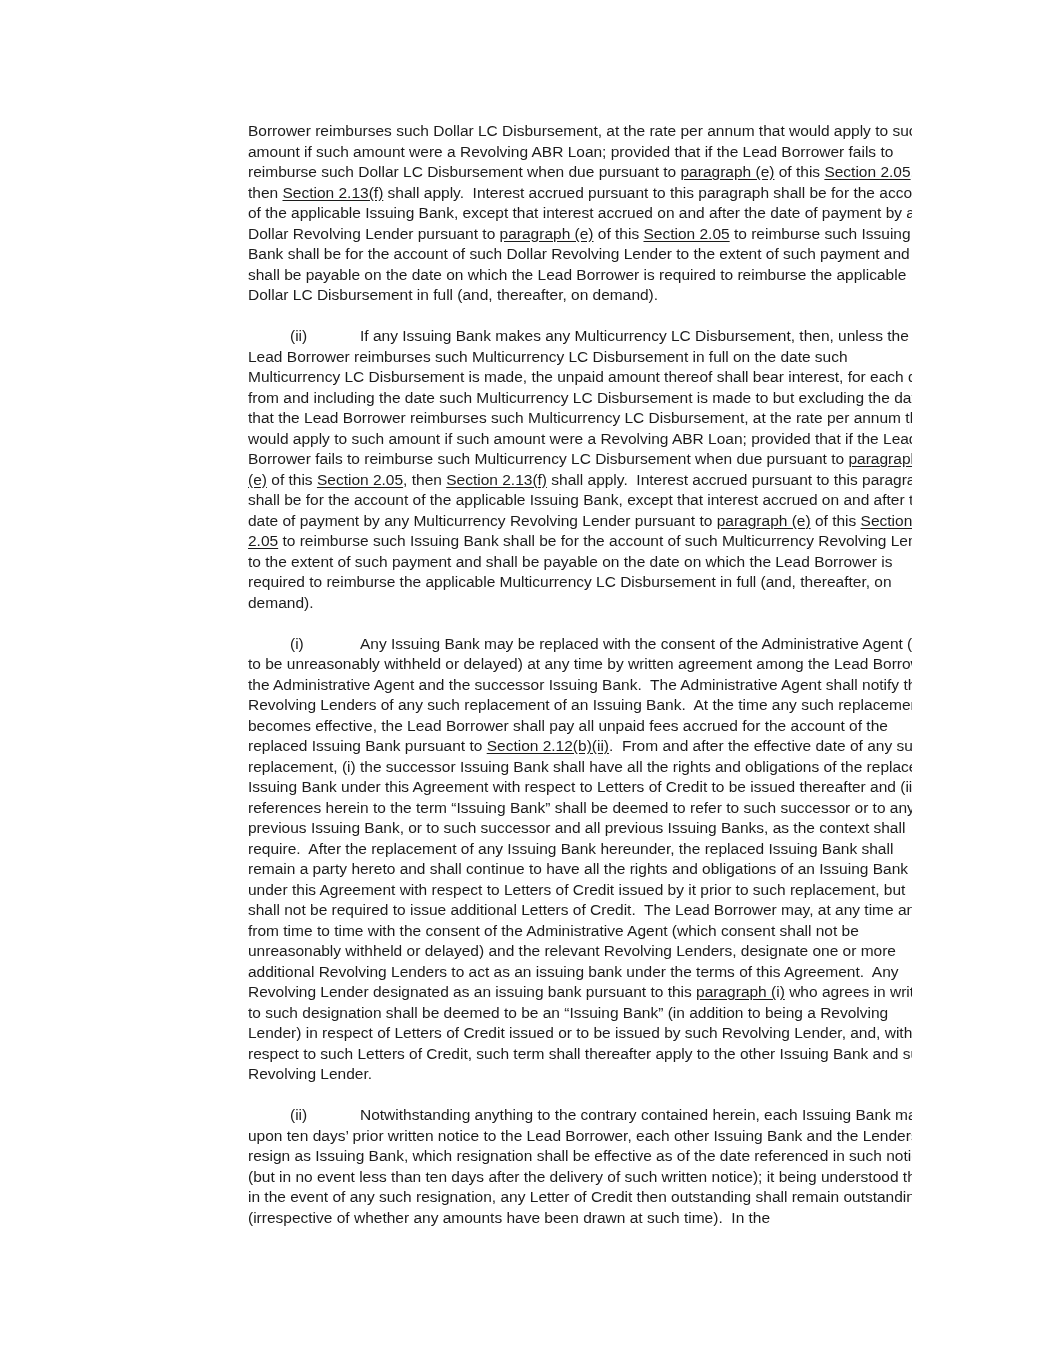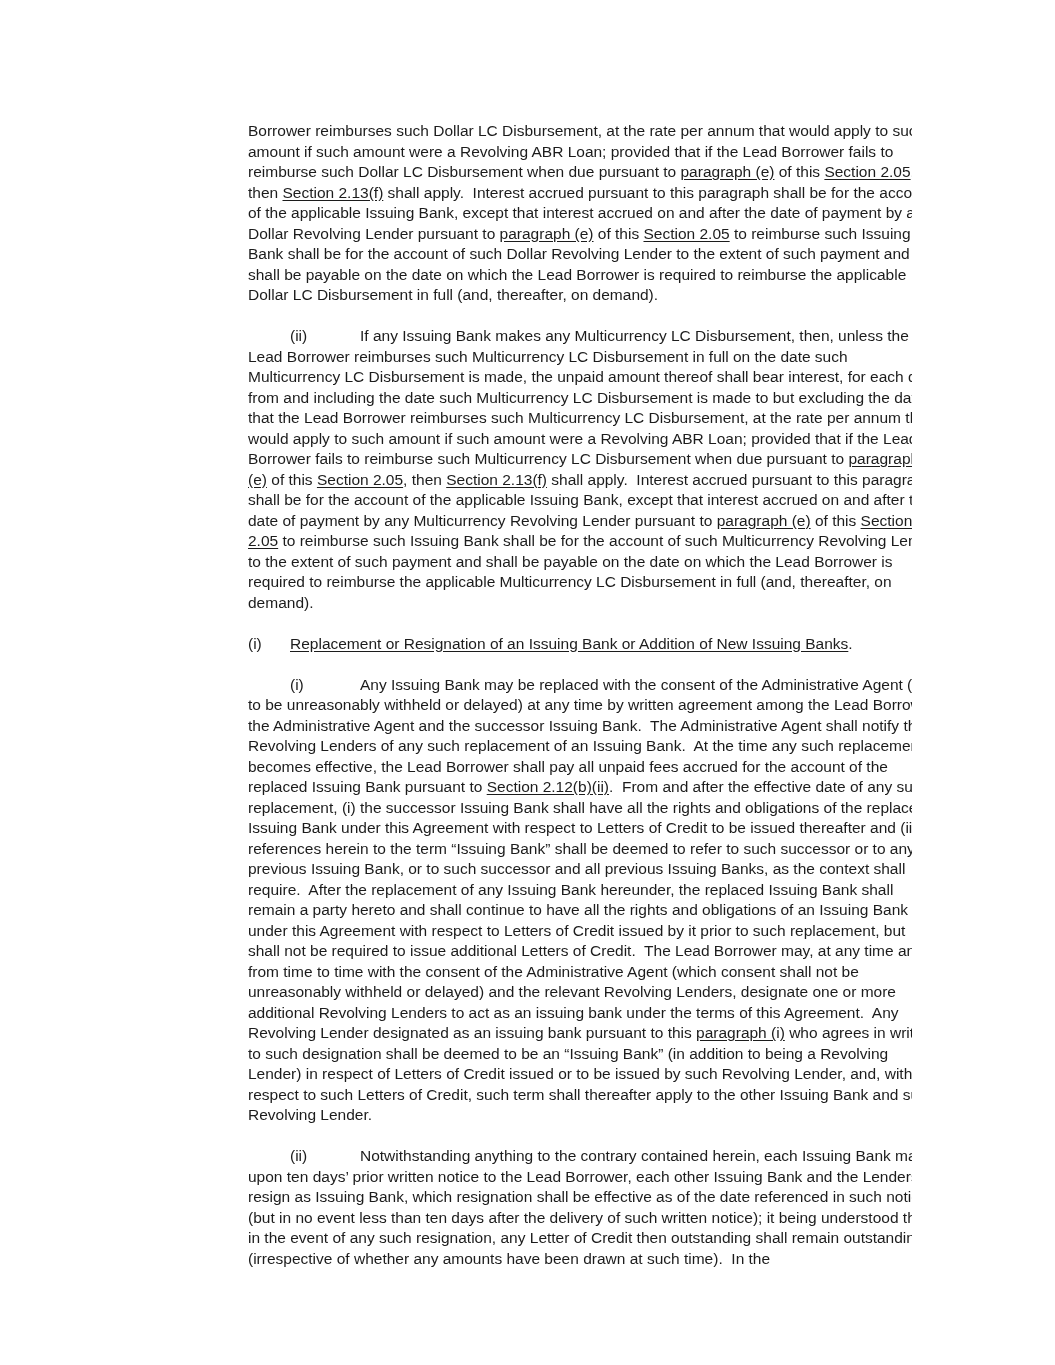--- a/index.html
+++ b/index.html
@@ -50,17 +50,16 @@
     text-underline-offset: 2px;
   }
 </style>
 </head>
 <body>
 
 <div class="page">
   <div class="textblock">
     <p class="para continuation"><span class="runs"><span>Borrower reimburses such Dollar LC Disbursement, at the rate per annum that would apply to such amount if such amount were a Revolving ABR Loan; provided that if the Lead Borrower fails to reimburse such Dollar LC Disbursement when due pursuant to </span><span class="u">paragraph (e)</span><span> of this </span><span class="u">Section 2.05</span><span>, then </span><span class="u">Section 2.13(f)</span><span> shall apply.  Interest accrued pursuant to this paragraph shall be for the account of the applicable Issuing Bank, except that interest accrued on and after the date of payment by any Dollar Revolving Lender pursuant to </span><span class="u">paragraph (e)</span><span> of this </span><span class="u">Section 2.05</span><span> to reimburse such Issuing Bank shall be for the account of such Dollar Revolving Lender to the extent of such payment and shall be payable on the date on which the Lead Borrower is required to reimburse the applicable Dollar LC Disbursement in full (and, thereafter, on demand).</span></span></p>
     <p class="para body"><span class="labelbox">(ii)</span><span class="runs"><span>If any Issuing Bank makes any Multicurrency LC Disbursement, then, unless the Lead Borrower reimburses such Multicurrency LC Disbursement in full on the date such Multicurrency LC Disbursement is made, the unpaid amount thereof shall bear interest, for each day from and including the date such Multicurrency LC Disbursement is made to but excluding the date that the Lead Borrower reimburses such Multicurrency LC Disbursement, at the rate per annum that would apply to such amount if such amount were a Revolving ABR Loan; provided that if the Lead Borrower fails to reimburse such Multicurrency LC Disbursement when due pursuant to </span><span class="u">paragraph (e)</span><span> of this </span><span class="u">Section 2.05</span><span>, then </span><span class="u">Section 2.13(f)</span><span> shall apply.  Interest accrued pursuant to this paragraph shall be for the account of the applicable Issuing Bank, except that interest accrued on and after the date of payment by any Multicurrency Revolving Lender pursuant to </span><span class="u">paragraph (e)</span><span> of this </span><span class="u">Section 2.05</span><span> to reimburse such Issuing Bank shall be for the account of such Multicurrency Revolving Lender to the extent of such payment and shall be payable on the date on which the Lead Borrower is required to reimburse the applicable Multicurrency LC Disbursement in full (and, thereafter, on demand).</span></span></p>
-    <p class="para heading"><span class="labelbox">(i)</span><span class="runs"><span class="u">Replacement or Resignation of an Issuing Bank or Addition of New Issuing Banks</span><span>.</span></span></p>
     <p class="para body"><span class="labelbox">(i)</span><span class="runs"><span>Any Issuing Bank may be replaced with the consent of the Administrative Agent (not to be unreasonably withheld or delayed) at any time by written agreement among the Lead Borrower, the Administrative Agent and the successor Issuing Bank.  The Administrative Agent shall notify the Revolving Lenders of any such replacement of an Issuing Bank.  At the time any such replacement becomes effective, the Lead Borrower shall pay all unpaid fees accrued for the account of the replaced Issuing Bank pursuant to </span><span class="u">Section 2.12(b)(ii)</span><span>.  From and after the effective date of any such replacement, (i) the successor Issuing Bank shall have all the rights and obligations of the replaced Issuing Bank under this Agreement with respect to Letters of Credit to be issued thereafter and (ii) references herein to the term “Issuing Bank” shall be deemed to refer to such successor or to any previous Issuing Bank, or to such successor and all previous Issuing Banks, as the context shall require.  After the replacement of any Issuing Bank hereunder, the replaced Issuing Bank shall remain a party hereto and shall continue to have all the rights and obligations of an Issuing Bank under this Agreement with respect to Letters of Credit issued by it prior to such replacement, but shall not be required to issue additional Letters of Credit.  The Lead Borrower may, at any time and from time to time with the consent of the Administrative Agent (which consent shall not be unreasonably withheld or delayed) and the relevant Revolving Lenders, designate one or more additional Revolving Lenders to act as an issuing bank under the terms of this Agreement.  Any Revolving Lender designated as an issuing bank pursuant to this </span><span class="u">paragraph (i)</span><span> who agrees in writing to such designation shall be deemed to be an “Issuing Bank” (in addition to being a Revolving Lender) in respect of Letters of Credit issued or to be issued by such Revolving Lender, and, with respect to such Letters of Credit, such term shall thereafter apply to the other Issuing Bank and such Revolving Lender.</span></span></p>
     <p class="para body"><span class="labelbox">(ii)</span><span class="runs"><span>Notwithstanding anything to the contrary contained herein, each Issuing Bank may, upon ten days’ prior written notice to the Lead Borrower, each other Issuing Bank and the Lenders, resign as Issuing Bank, which resignation shall be effective as of the date referenced in such notice (but in no event less than ten days after the delivery of such written notice); it being understood that in the event of any such resignation, any Letter of Credit then outstanding shall remain outstanding (irrespective of whether any amounts have been drawn at such time).  In the</span></span></p>
   </div>
 </div>
 
 </body></html>

